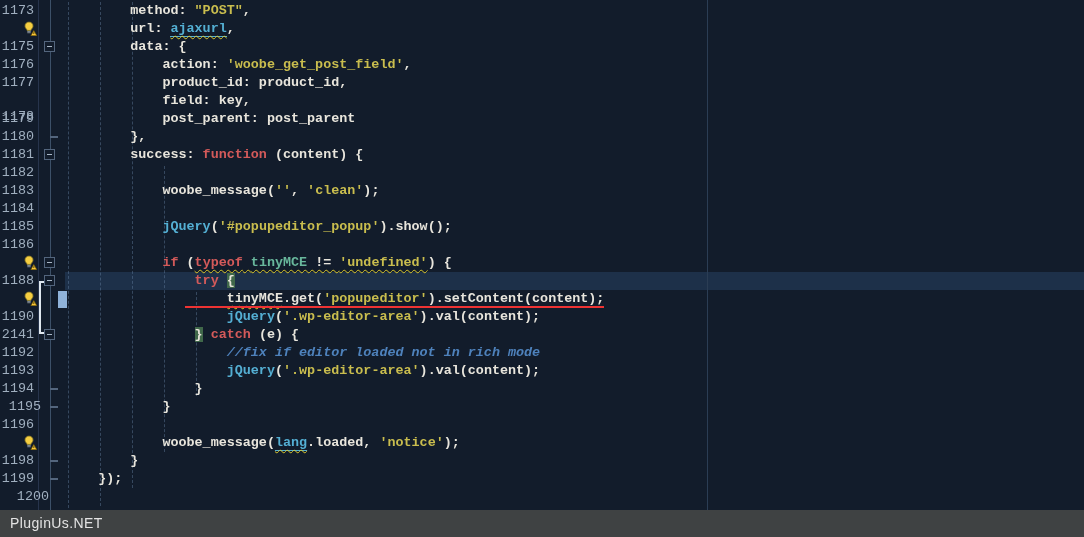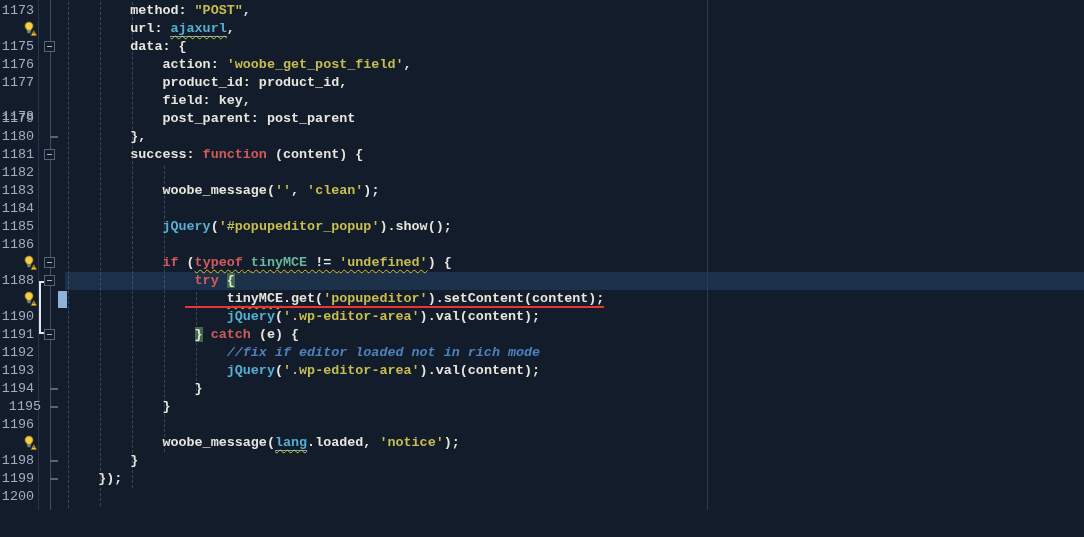--- a/index.html
+++ b/index.html
@@ -141,21 +141,21 @@
         <div class="bulb" style="top: 291px;"><svg width="15" height="15" viewBox="0 0 15 15" xmlns="http://www.w3.org/2000/svg">
             <path d="M7 1.1c-2.3 0-4 1.7-4 3.9 0 1.5.9 2.4 1.5 3.1.4.5.5.9.5 1.3h4c0-.4.1-.8.5-1.3.6-.7 1.5-1.6 1.5-3.1 0-2.2-1.7-3.9-4-3.9z" fill="#F5CE42" stroke="#8F7D26" stroke-width="0.8"></path>
             <rect x="5.3" y="9.9" width="3.4" height="0.9" fill="#98A2A8"></rect>
             <rect x="5.3" y="11.3" width="3.4" height="0.9" fill="#98A2A8"></rect>
             <polygon points="8.8,14.7 14.8,14.7 11.8,9.5" fill="#FFCB3D" stroke="#6B5500" stroke-width="0.7"></polygon>
             <rect x="11.4" y="11.2" width="0.9" height="1.9" fill="#433200"></rect>
           </svg></div>
         <div class="code" style="top: 290px;"><span class="plain">                    </span><span class="plain sq">tinyMCE</span><span class="plain">.get(</span><span class="str">'popupeditor'</span><span class="plain">).setContent(content);</span></div>
         <div class="lnum" style="top: 308px;">1190</div>
         <div class="code" style="top: 308px;"><span class="plain">                    </span><span class="g">jQuery</span><span class="plain">(</span><span class="str">'.wp-editor-area'</span><span class="plain">).val(content);</span></div>
-        <div class="lnum" style="top: 326px;">1191</div>
+        <div class="lnum" style="top: 326px;">2141</div>
         <div class="fold-box" style="top: 329px;"></div>
         <div class="code" style="top: 326px;"><span class="plain">                </span><span class="brace plain">}</span><span class="plain"> </span><span class="kw">catch</span><span class="plain"> (e) {</span></div>
         <div class="lnum" style="top: 344px;">1192</div>
         <div class="code" style="top: 344px;"><span class="plain">                    </span><span class="cmt">//fix if editor loaded not in rich mode</span></div>
         <div class="lnum" style="top: 362px;">1193</div>
         <div class="code" style="top: 362px;"><span class="plain">                    </span><span class="g">jQuery</span><span class="plain">(</span><span class="str">'.wp-editor-area'</span><span class="plain">).val(content);</span></div>
         <div class="lnum" style="top: 380px;">1194</div>
         <div class="fold-corner" style="top: 388px;"></div>
         <div class="code" style="top: 380px;"><span class="plain">                }</span></div>
         <div class="lnum" style="top: 398px; padding-left: 7px;">1195</div>
@@ -170,19 +170,22 @@
             <polygon points="8.8,14.7 14.8,14.7 11.8,9.5" fill="#FFCB3D" stroke="#6B5500" stroke-width="0.7"></polygon>
             <rect x="11.4" y="11.2" width="0.9" height="1.9" fill="#433200"></rect>
           </svg></div>
         <div class="code" style="top: 434px;"><span class="plain">            woobe_message(</span><span class="g link sq">lang</span><span class="plain">.loaded, </span><span class="str">'notice'</span><span class="plain">);</span></div>
         <div class="lnum" style="top: 452px;">1198</div>
         <div class="fold-corner" style="top: 460px;"></div>
         <div class="code" style="top: 452px;"><span class="plain">        }</span></div>
         <div class="lnum" style="top: 470px;">1199</div>
         <div class="fold-corner" style="top: 478px;"></div>
         <div class="code" style="top: 470px;"><span class="plain">    });</span></div>
-        <div class="lnum" style="top: 488px;">1200</div>
+        <div class="lnum" style="top: 488px; margin-left: 15px;">1200</div>
         <div class="code" style="top: 488px;"></div>
       </div>
     <div class="error-line"></div>
     <div class="caret" id="caret" style="display: block; top: 291px;"></div>
   </div>
+  <div class="statusbar">
+    <div class="statusbar-label">PluginUs.NET</div>
+  </div>
 </div>
 
 </body></html>

